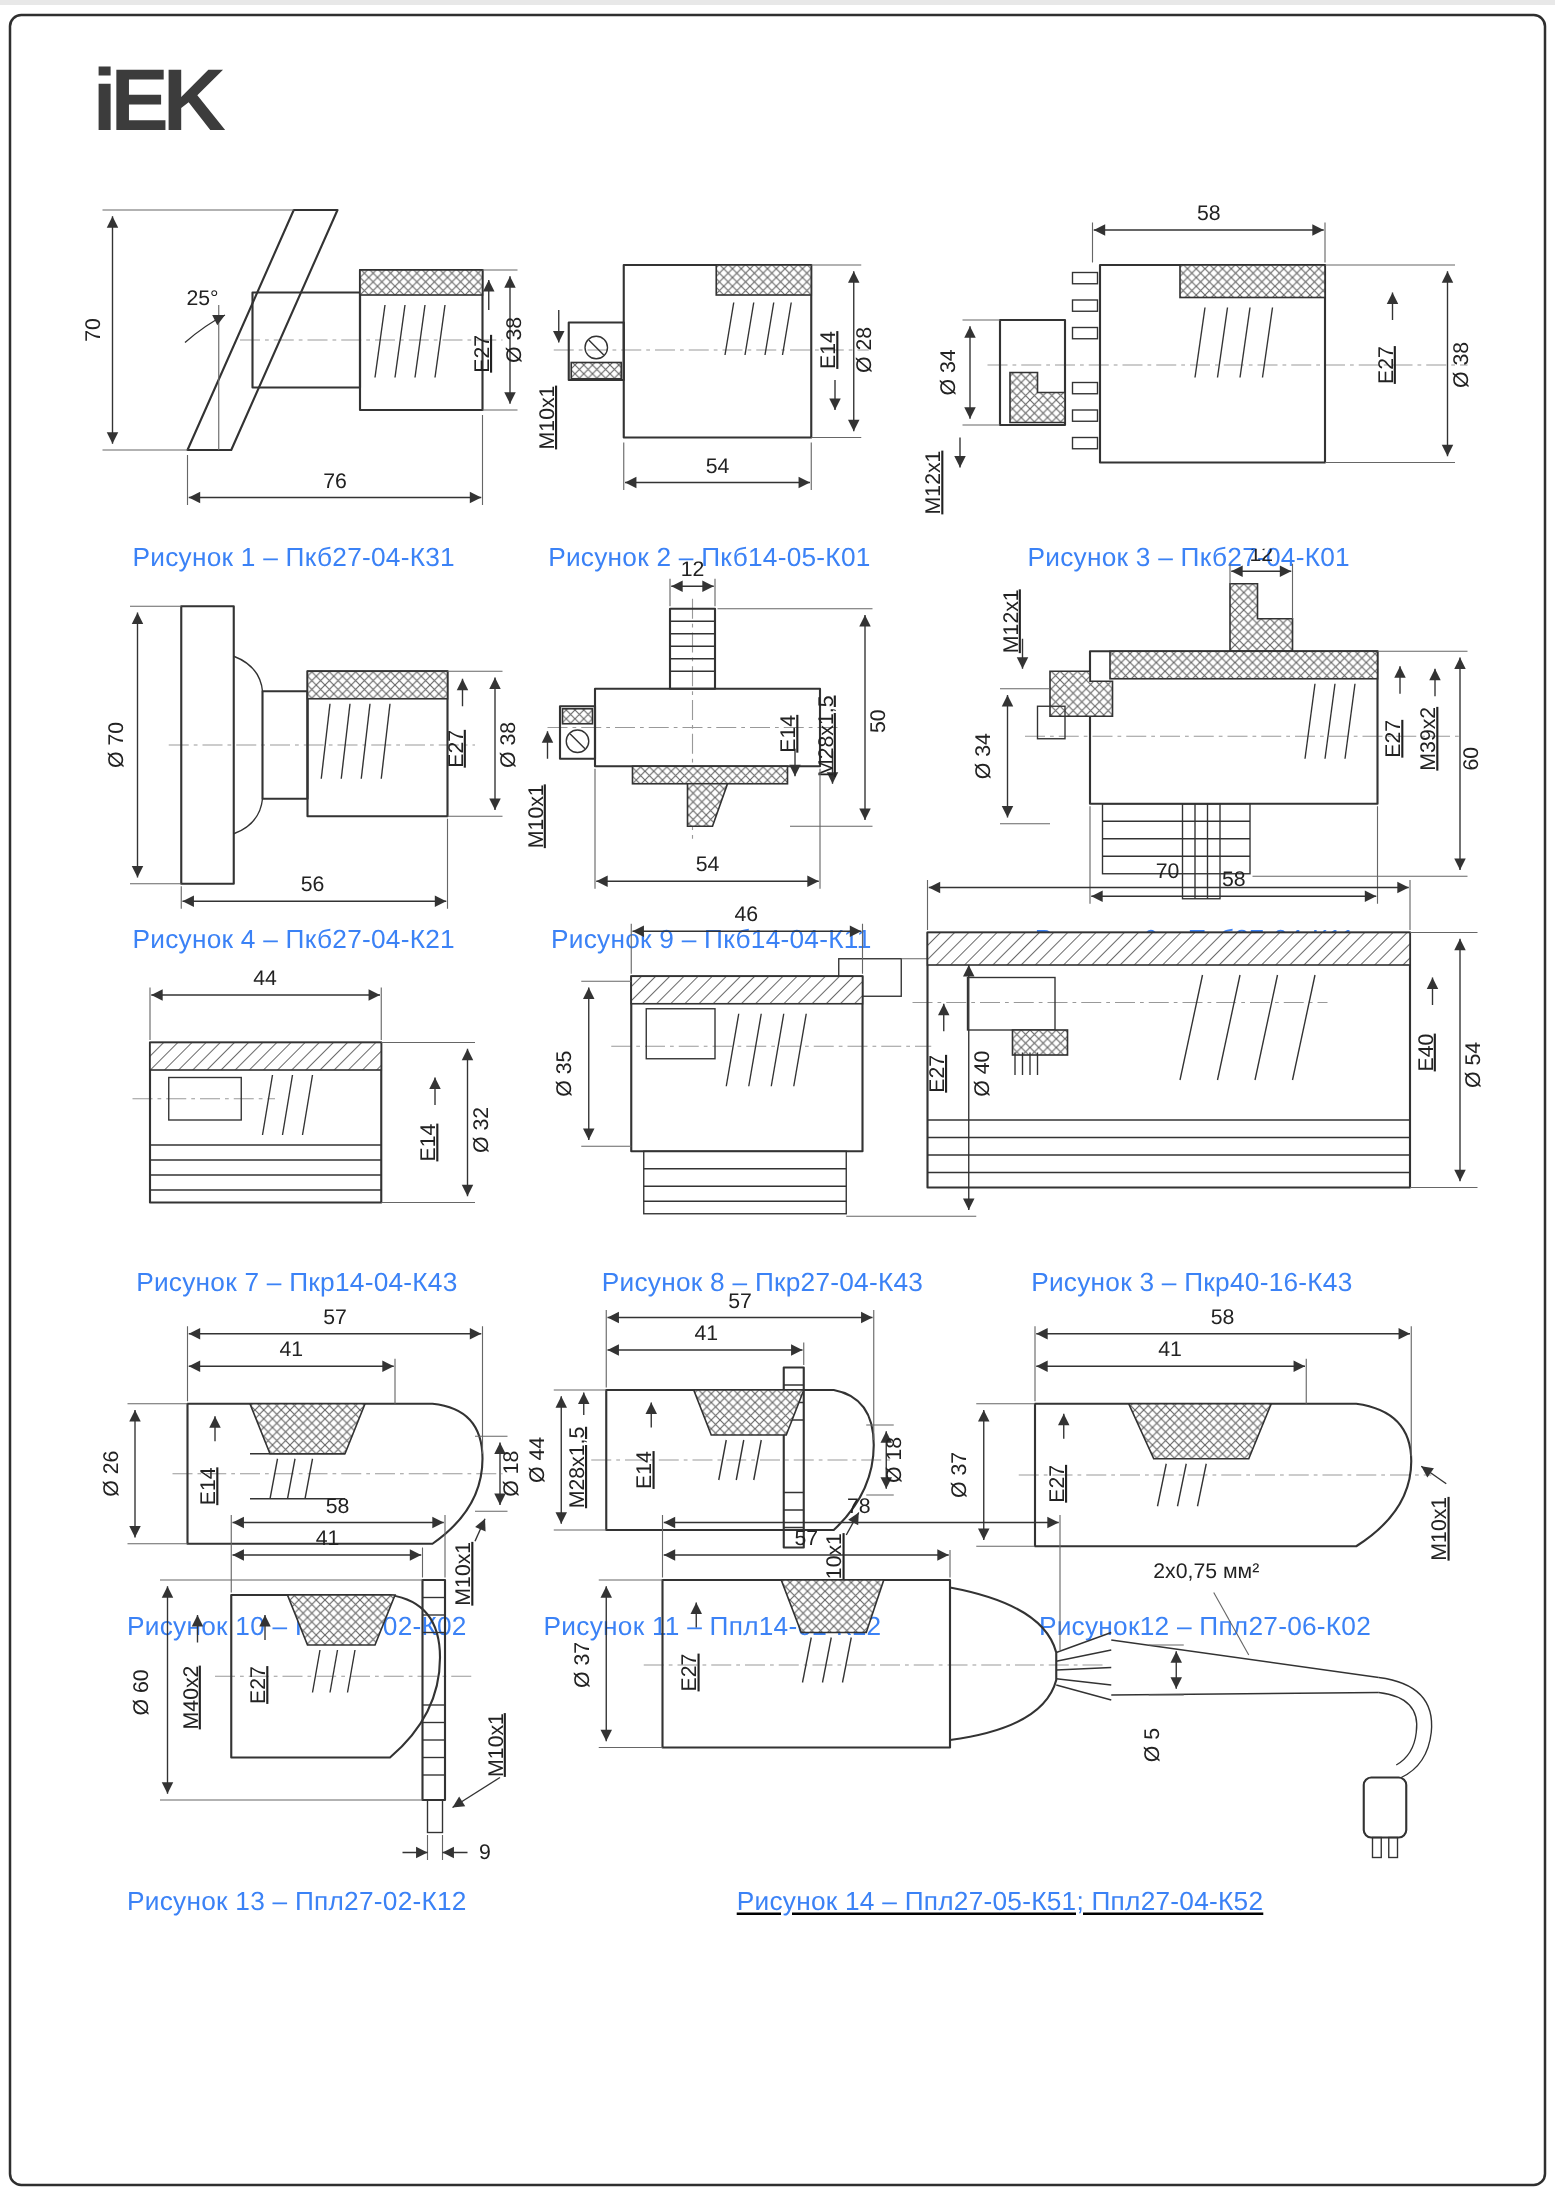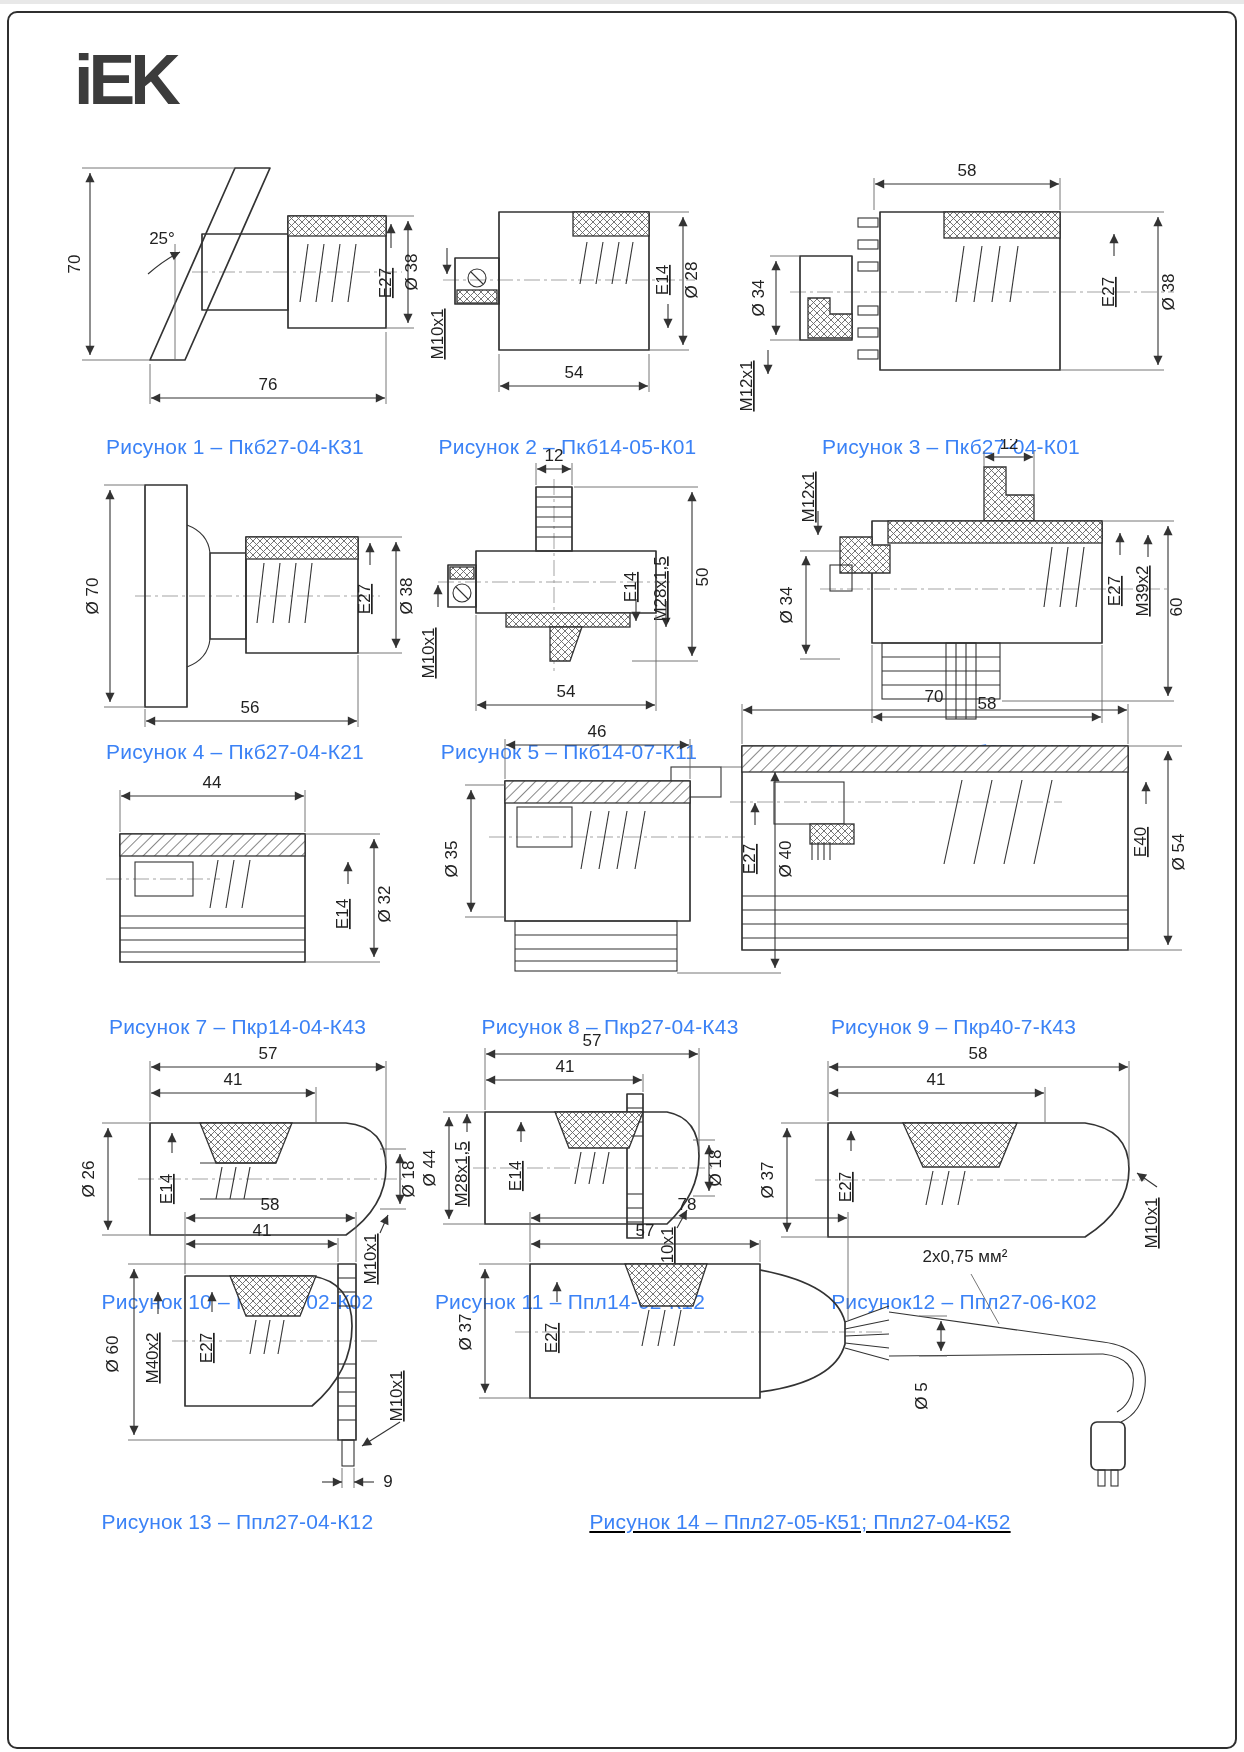--- a/index.html
+++ b/index.html
@@ -209,21 +209,21 @@
       <text class="t u" x="248" y="140" transform="rotate(-90 248 140)">M28x1,5</text>
       <line class="e" x1="156" y1="38" x2="280" y2="38"></line>
         <line class="e" x1="214" y1="212" x2="280" y2="212"></line>
       <line class="d" x1="274" y1="43" x2="274" y2="207" marker-start="url(#ar)" marker-end="url(#ar)"></line>
       <text class="t" x="290" y="128" transform="rotate(-90 290 128)">50</text>
       <line class="e" x1="58" y1="166" x2="58" y2="262"></line>
         <line class="e" x1="238" y1="166" x2="238" y2="262"></line>
       <line class="d" x1="59" y1="256" x2="237" y2="256" marker-start="url(#ar)" marker-end="url(#ar)"></line>
       <text class="t" x="148" y="248">54</text>
     </svg>
-    <div class="cap">Рисунок 5 – Пкб14-07-К11</div>
+    <div class="cap">Рисунок 9 – Пкб14-04-К11</div>
   </div>
 
   <div class="cell" style="left:722px;top:435px;width:468px;">
     <svg width="468" height="296" viewBox="0 0 468 296">
       <line class="c" x1="98" y1="150" x2="448" y2="150"></line>
       <polygon class="h2" points="262,28 262,82 312,82 312,56 284,56 284,28"></polygon>
       <rect class="b" x="150" y="82" width="230" height="122"></rect>
       <rect class="h2" x="166" y="82" width="214" height="22"></rect>
       <polygon class="h2" points="118,98 118,134 168,134 168,106 150,106 150,98"></polygon>
       <rect class="b2" x="108" y="126" width="22" height="26"></rect>
@@ -346,21 +346,21 @@
         <line class="e" x1="416" y1="60" x2="416" y2="20"></line>
       <line class="d" x1="31" y1="26" x2="415" y2="26" marker-start="url(#ar)" marker-end="url(#ar)"></line>
       <text class="t" x="222" y="18">70</text>
       <line class="d" x1="434" y1="120" x2="434" y2="98" marker-end="url(#ar)"></line>
       <text class="t u" x="434" y="158" transform="rotate(-90 434 158)">E40</text>
       <line class="e" x1="416" y1="62" x2="470" y2="62"></line>
         <line class="e" x1="416" y1="266" x2="470" y2="266"></line>
       <line class="d" x1="456" y1="67" x2="456" y2="261" marker-start="url(#ar)" marker-end="url(#ar)"></line>
       <text class="t" x="472" y="168" transform="rotate(-90 472 168)">Ø 54</text>
     </svg>
-    <div class="cap">Рисунок 9 – Пкр40-7-К43</div>
+    <div class="cap">Рисунок 3 – Пкр40-16-К43</div>
   </div>
 
   <div class="cell" style="left:50px;top:1033px;width:375px;">
     <svg width="375" height="248" viewBox="0 0 375 248">
       <line class="c" x1="88" y1="142" x2="352" y2="142"></line>
       <path class="b" d="M100 86 L296 86 Q336 90 336 130 Q336 170 296 198 L100 198 Z"></path>
       <polygon class="h2" points="150,86 242,86 226,126 166,126"></polygon>
       <line class="b2" x1="150" y1="126" x2="226" y2="126"></line>
         <line class="b2" x1="150" y1="162" x2="226" y2="162"></line>
       <line class="b2" x1="172" y1="130" x2="166" y2="162"></line>
@@ -490,21 +490,21 @@
       <line class="d" x1="162" y1="116" x2="162" y2="96" marker-end="url(#ar)"></line>
       <text class="t u" x="162" y="152" transform="rotate(-90 162 152)">E27</text>
       <line class="d" x1="350" y1="226" x2="312" y2="250" marker-end="url(#ar)"></line>
       <text class="t u" x="352" y="200" transform="rotate(-90 352 200)">M10x1</text>
       <line class="e" x1="292" y1="272" x2="292" y2="292"></line>
         <line class="e" x1="304" y1="272" x2="304" y2="292"></line>
       <line class="d" x1="272" y1="286" x2="292" y2="286" marker-end="url(#ar)"></line>
       <line class="d" x1="324" y1="286" x2="304" y2="286" marker-end="url(#ar)"></line>
       <text class="t" x="338" y="291">9</text>
     </svg>
-    <div class="cap">Рисунок 13 – Ппл27-04-К12</div>
+    <div class="cap">Рисунок 13 – Ппл27-02-К12</div>
   </div>
 
   <div class="cell" style="left:415px;top:1192px;width:770px;text-decoration:underline;">
     <svg width="770" height="309" viewBox="0 0 770 309">
       <line class="c" x1="100" y1="136" x2="470" y2="136"></line>
       <rect class="b" x="115" y="68" width="230" height="134"></rect>
       <path class="b" d="M345 74 Q420 88 430 126 L430 148 Q420 186 345 196"></path>
       <polygon class="h2" points="210,68 292,68 278,110 226,110"></polygon>
       <line class="b2" x1="234" y1="114" x2="227" y2="150"></line>
         <line class="b2" x1="250" y1="114" x2="243" y2="150"></line>

